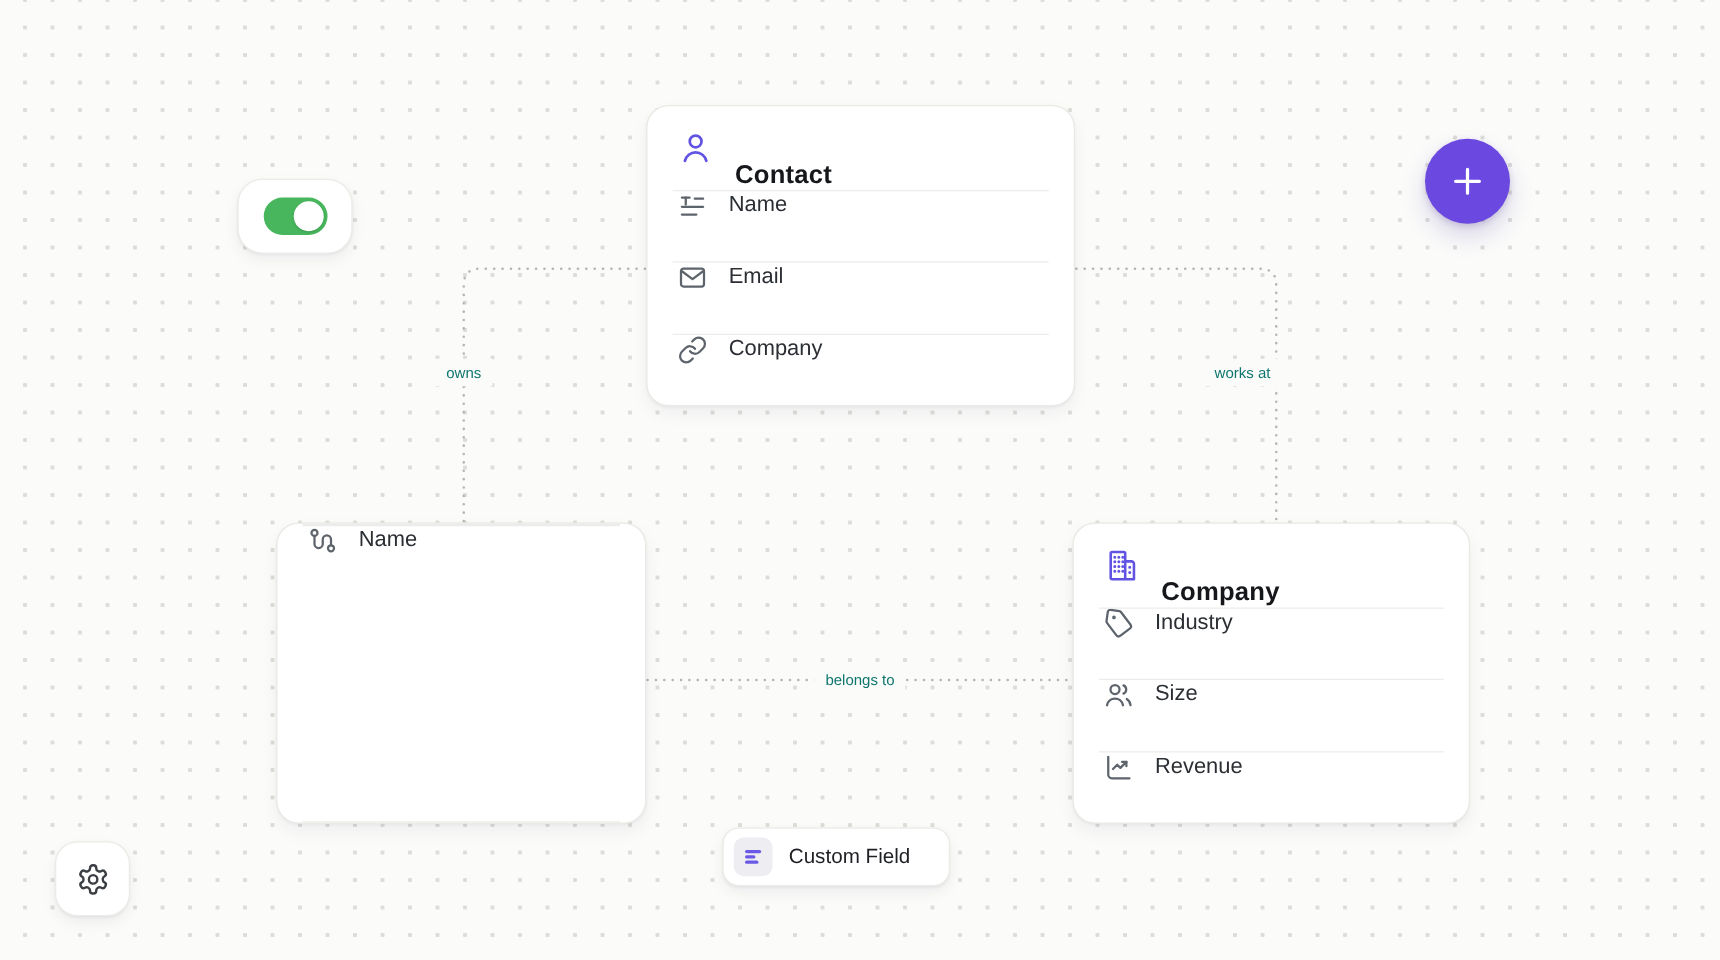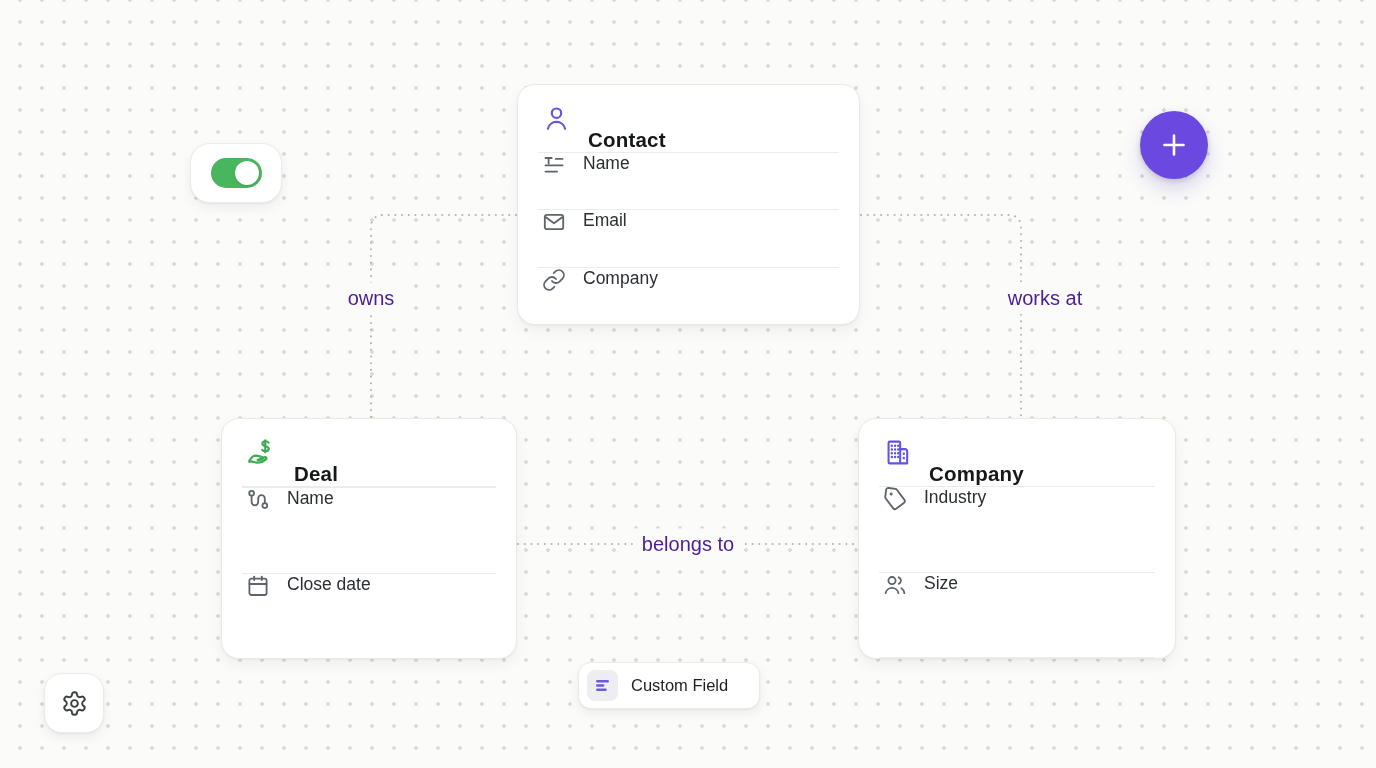--- a/index.html
+++ b/index.html
@@ -12,21 +12,21 @@
     background-image: radial-gradient(circle, #dcdcd8 1.6px, transparent 1.9px);
     background-size: 22px 22px;
     background-position: 9px 11px;
   }
 
   svg.connectors { position:absolute; left:0; top:0; z-index:1; pointer-events:none; }
   svg.connectors path { fill:none; stroke:#b4b4b0; stroke-width:2; stroke-linecap:round; stroke-dasharray:0.1 6.6; }
 
   .conn-label {
     position:absolute; z-index:2; transform:translate(-50%,-50%);
-    background:#fbfbfa; color:#4c1d95; font-size:20px; padding:4px 9px; white-space:nowrap;
+    background:#fbfbfa; color:#0f766e; font-size:12px; padding:4px 9px; white-space:nowrap;
   }
 
   .card {
     position:absolute; z-index:3; background:#ffffff;
     border:1px solid #e9e9e5; border-radius:18px;
     box-shadow:0 1px 2px rgba(16,24,40,.04), 0 6px 14px rgba(16,24,40,.05);
     display:flex; flex-direction:column;
   }
   .card-header { height:67px; display:flex; align-items:center; gap:17px; padding:0 24px; }
   .card-title { font-size:20.5px; font-weight:700; color:#15171a; letter-spacing:.2px;margin-top:42px; }
@@ -74,21 +74,21 @@
 
 <div class="stage">
 
   <svg class="connectors" width="1376" height="768" viewBox="0 0 1376 768">
     <path d="M516 215 H384 Q371 215 371 228 V417"></path>
     <path d="M861 215 H1008 Q1021 215 1021 228 V417"></path>
     <path d="M518 544 H857"></path>
   </svg>
 
   <span class="conn-label" style="left:371px; top:298px;">owns</span>
-  <span class="conn-label" style="left:1045px; top:298px;">works at</span>
+  <span class="conn-label" style="left:994px; top:298px;">works at</span>
   <span class="conn-label" style="left:688px; top:544px;">belongs to</span>
 
   <div class="card contact">
     <div class="card-header">
       <span class="h-icon">
         <svg width="29" height="29" viewBox="0 0 24 24" fill="none" stroke="#6254e2" stroke-width="1.8" stroke-linecap="round" stroke-linejoin="round">
           <circle cx="12" cy="7.6" r="3.9"></circle>
             <path d="M4.9 20.4a7.3 7.3 0 0 1 14.2 0"></path>
         </svg>
       </span>
@@ -123,55 +123,33 @@
         <svg width="24" height="24" viewBox="0 0 24 24" fill="none" stroke="currentColor" stroke-width="1.8" stroke-linecap="round" stroke-linejoin="round">
           <path d="M10 13a5 5 0 0 0 7.54.54l3-3a5 5 0 0 0-7.07-7.07l-1.72 1.71"></path>
           <path d="M14 11a5 5 0 0 0-7.54-.54l-3 3a5 5 0 0 0 7.07 7.07l1.71-1.71"></path>
         </svg>
       </span>
       <span class="f-label">Company</span>
     </div>
   </div>
 
   <div class="card deal">
-    <div class="card-header">
-      <span class="h-icon">
-        <svg width="31" height="31" viewBox="0 0 24 24" fill="none" stroke="#3cab51" stroke-width="1.7" stroke-linecap="round" stroke-linejoin="round">
-          <path d="M14.9 2.6v9.2"></path>
-          <path d="M17.4 4.3c-.5-.6-1.3-1-2.3-1-1.3 0-2.4.8-2.4 1.9 0 2.5 4.9 1.4 4.9 3.9 0 1.1-1.1 1.9-2.5 1.9-1.1 0-2-.4-2.5-1.1"></path>
-          <path d="M2.6 19.3c.3-1.7 1.2-3.2 2.6-4.1 1.2-.8 2.7-1 4.1-.6l3.1.9c1.1.3.9 1.9-.3 2l-3 .3"></path>
-          <path d="M9.1 17.8l5.2-2.2c1.1-.45 2 .9 1.1 1.7-1.8 1.6-4.1 2.5-6.5 2.5-2.1 0-4.3-.5-6.3-1.4"></path>
-        </svg>
-      </span>
-      <span class="card-title">Deal</span>
-    </div>
     <div class="divider"></div>
     <div class="divider"></div>
     <div class="card-row">
       <span class="f-icon">
         <svg width="24" height="24" viewBox="0 0 24 24" fill="none" stroke="currentColor" stroke-width="1.8" stroke-linecap="round" stroke-linejoin="round">
           <circle cx="5.6" cy="5.3" r="2.4"></circle>
           <path d="M5.6 7.7v6.4a3.3 3.3 0 0 0 6.6 0v-3.6a3.3 3.3 0 0 1 6.6 0v4.6"></path>
           <circle cx="18.8" cy="17.6" r="2.4"></circle>
         </svg>
       </span>
       <span class="f-label">Name</span>
     </div>
     <div class="divider"></div>
-    <div class="card-row">
-      <span class="f-icon">
-        <svg width="24" height="24" viewBox="0 0 24 24" fill="none" stroke="currentColor" stroke-width="1.8" stroke-linecap="round" stroke-linejoin="round">
-          <rect x="3.4" y="4.6" width="17.2" height="16.4" rx="2"></rect>
-            <path d="M3.4 10h17.2"></path>
-            <path d="M8.2 2.6V6"></path>
-            <path d="M15.8 2.6V6"></path>
-        </svg>
-      </span>
-      <span class="f-label">Close date</span>
-    </div>
   </div>
 
   <div class="card company">
     <div class="card-header">
       <span class="h-icon">
         <svg width="29" height="29" viewBox="0 0 24 24" fill="none" stroke="#6254e2" stroke-width="1.7" stroke-linecap="round" stroke-linejoin="round">
           <rect x="4.6" y="3" width="9.6" height="18" rx="1"></rect>
           <path d="M14.2 9.2h4.1a1.7 1.7 0 0 1 1.7 1.7V21h-5.8"></path>
           <path d="M7.3 6.4h.01M10 6.4h.01M12.6 6.4h.01M7.3 9.5h.01M10 9.5h.01M12.6 9.5h.01M7.3 12.6h.01M10 12.6h.01M12.6 12.6h.01M7.3 15.7h.01M10 15.7h.01M12.6 15.7h.01" stroke-width="2"></path>
           <path d="M17.2 13h.01M17.2 16.5h.01" stroke-width="2"></path>
@@ -197,20 +175,30 @@
         <svg width="24" height="24" viewBox="0 0 24 24" fill="none" stroke="currentColor" stroke-width="1.8" stroke-linecap="round" stroke-linejoin="round">
           <circle cx="9" cy="7.6" r="3.6"></circle>
           <path d="M2.6 20.2a6.5 6.5 0 0 1 12.8 0"></path>
           <path d="M15.8 4.3a3.6 3.6 0 0 1 0 6.6"></path>
           <path d="M18.4 15.2a6.5 6.5 0 0 1 3 5"></path>
         </svg>
       </span>
       <span class="f-label">Size</span>
     </div>
     <div class="divider"></div>
+    <div class="card-row">
+      <span class="f-icon">
+        <svg width="24" height="24" viewBox="0 0 24 24" fill="none" stroke="currentColor" stroke-width="1.8" stroke-linecap="round" stroke-linejoin="round">
+          <path d="M3.6 3.4v14.2a3 3 0 0 0 3 3h14"></path>
+          <path d="m7.4 13.2 3.4-3.4 2.5 2.5 4.8-4.8"></path>
+          <path d="M14.7 7.5h3.4v3.4"></path>
+        </svg>
+      </span>
+      <span class="f-label">Revenue</span>
+    </div>
   </div>
 
   <div class="panel toggle-panel">
     <div class="toggle">
       <div class="toggle-knob"></div>
     </div>
   </div>
 
   <div class="fab">
     <span style="display:flex;">

